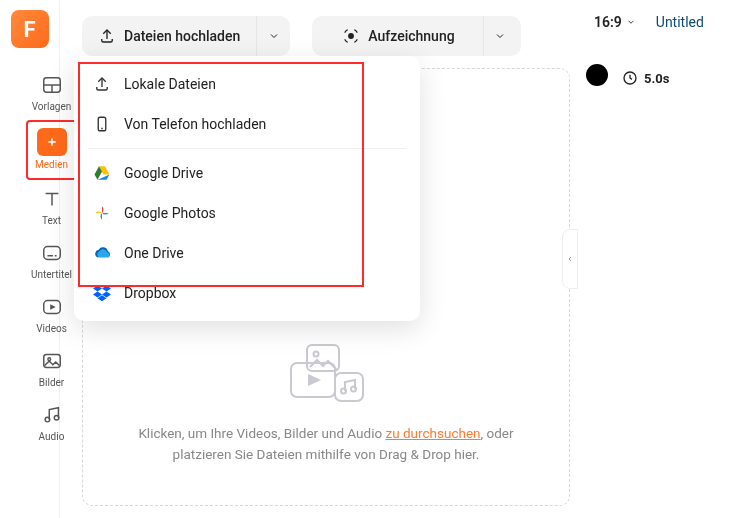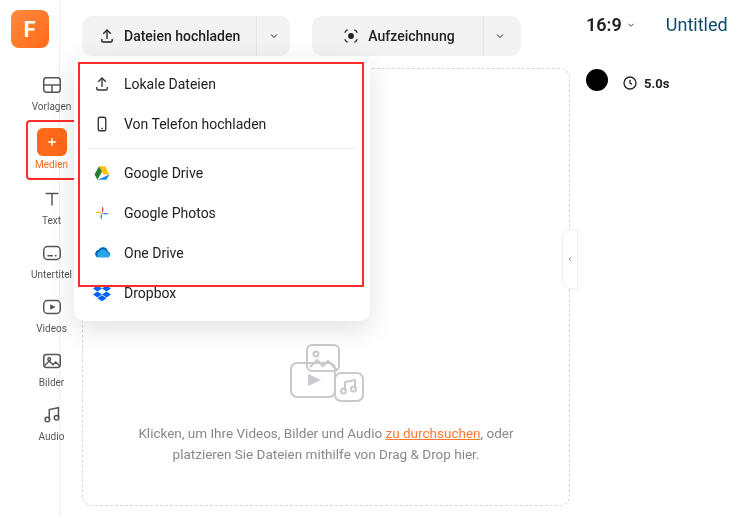--- a/index.html
+++ b/index.html
@@ -19,33 +19,33 @@
 .main { flex:1; position:relative; padding:16px 16px 0 22px; }
 .toolbar { display:flex; gap:22px; }
 .btn-grp { display:flex; background:#f3f3f4; border-radius:10px; height:40px; align-items:center; }
 .btn-grp .main-btn { display:flex; align-items:center; gap:8px; padding:0 16px; height:100%; font-size:14px; font-weight:500; cursor:pointer; }
 .btn-grp .arrow { width:34px; height:100%; display:flex; align-items:center; justify-content:center; border-left:1px solid #e6e6e8; cursor:pointer; }
 .btn-grp.record { padding:0 4px; }
 .btn-grp.record .main-btn { padding:0 28px 0 26px; }
 
 
 .dropdown-highlight { position:absolute; top:62px; left:18px; width:286px; height:225px; border:2px solid #ff2a2a; z-index:3; pointer-events:none; }
-.dropdown { position:absolute; top:56px; left:14px; width:296px; background:#fff; border-radius:10px; box-shadow:0 8px 28px rgba(0,0,0,.12); z-index:2; padding:8px 0; }
+.dropdown { position:absolute; top:56px; left:14px; width:346px; background:#fff; border-radius:10px; box-shadow:0 8px 28px rgba(0,0,0,.12); z-index:2; padding:8px 0; }
 .dd-item { display:flex; align-items:center; gap:12px; padding:10px 18px; font-size:14px; cursor:pointer; }
 .dd-sep { height:1px; background:#eee; margin:4px 14px; }
 .dd-ic { width:20px; height:20px; display:flex; align-items:center; justify-content:center; }
 
 
 .dropzone { position:absolute; top:68px; left:22px; right:2px; bottom:12px; border:1.5px dashed #d7d7db; border-radius:10px; display:flex; flex-direction:column; align-items:center; justify-content:flex-end; padding-bottom:40px; color:#888; text-align:center; font-size:13.5px; line-height:1.55; }
 .dropzone .dz-icon { margin-bottom:16px; color:#c9c9cf; }
 .dropzone a { color:#ff7a2e; text-decoration:underline; }
 
 
 .right { width:178px; background:#fff; padding:14px 12px 0 14px; position:relative; display:flex; flex-direction:column; }
-.right .ratio-row { display:flex; align-items:center; gap:30px; font-size:18px; }
+.right .ratio-row { display:flex; align-items:center; gap:20px; font-size:14px;margin-left:8px; }
 .ratio-row .ratio { font-weight:600; display:flex; align-items:center; gap:4px; }
 .ratio-row .untitled { color:#0c4a6e; }
 .thumb-row { margin-top:34px; display:flex; align-items:flex-end; gap:14px; }
 .thumb { width:22px; height:22px; border-radius:50%; background:#000; }
 .duration { display:flex; align-items:center; gap:6px; font-weight:700; font-size:13px; }
 .collapse-handle { position:absolute; left:-10px; top:50%; transform:translateY(-50%); width:16px; height:60px; background:#fff; border:1px solid #eee; border-radius:8px 0 0 8px; display:flex; align-items:center; justify-content:center; color:#999; cursor:pointer; font-size:11px; }
 
 svg { display:block; }
 </style>
 </head>

